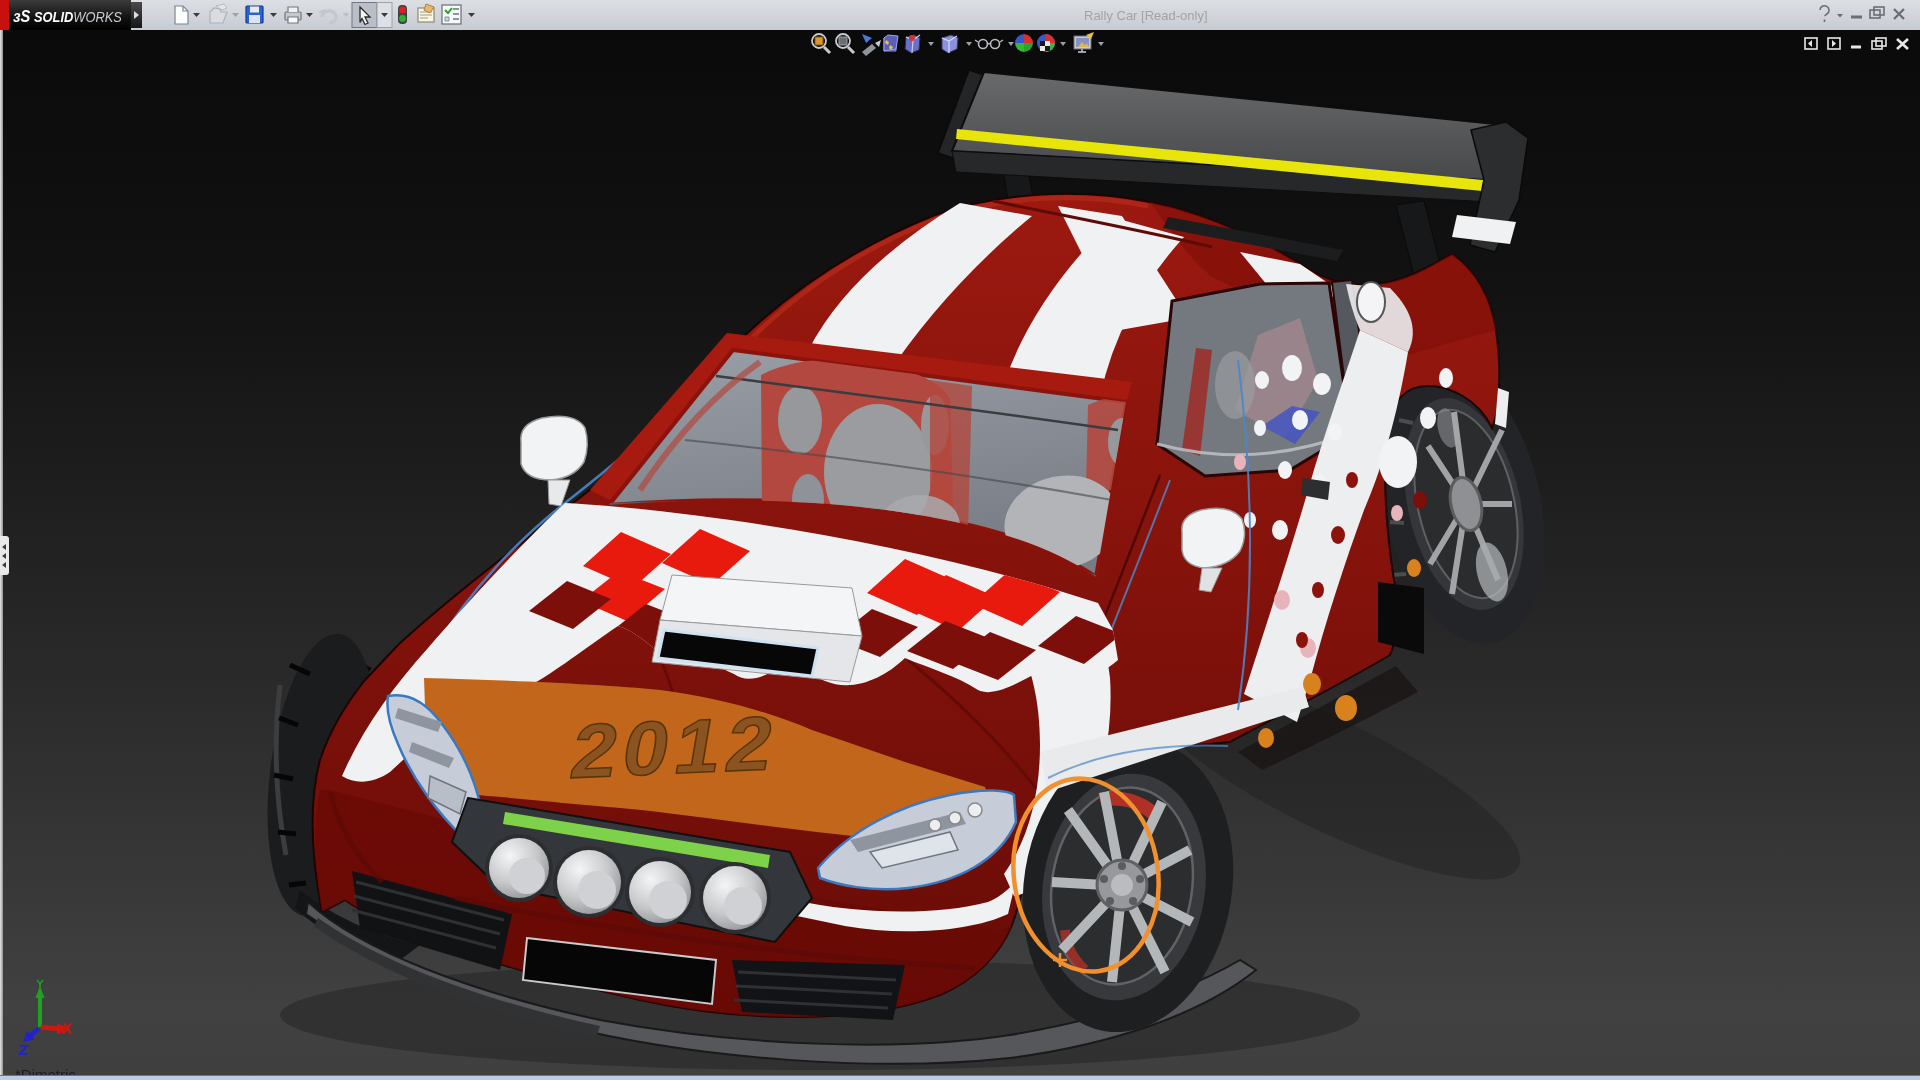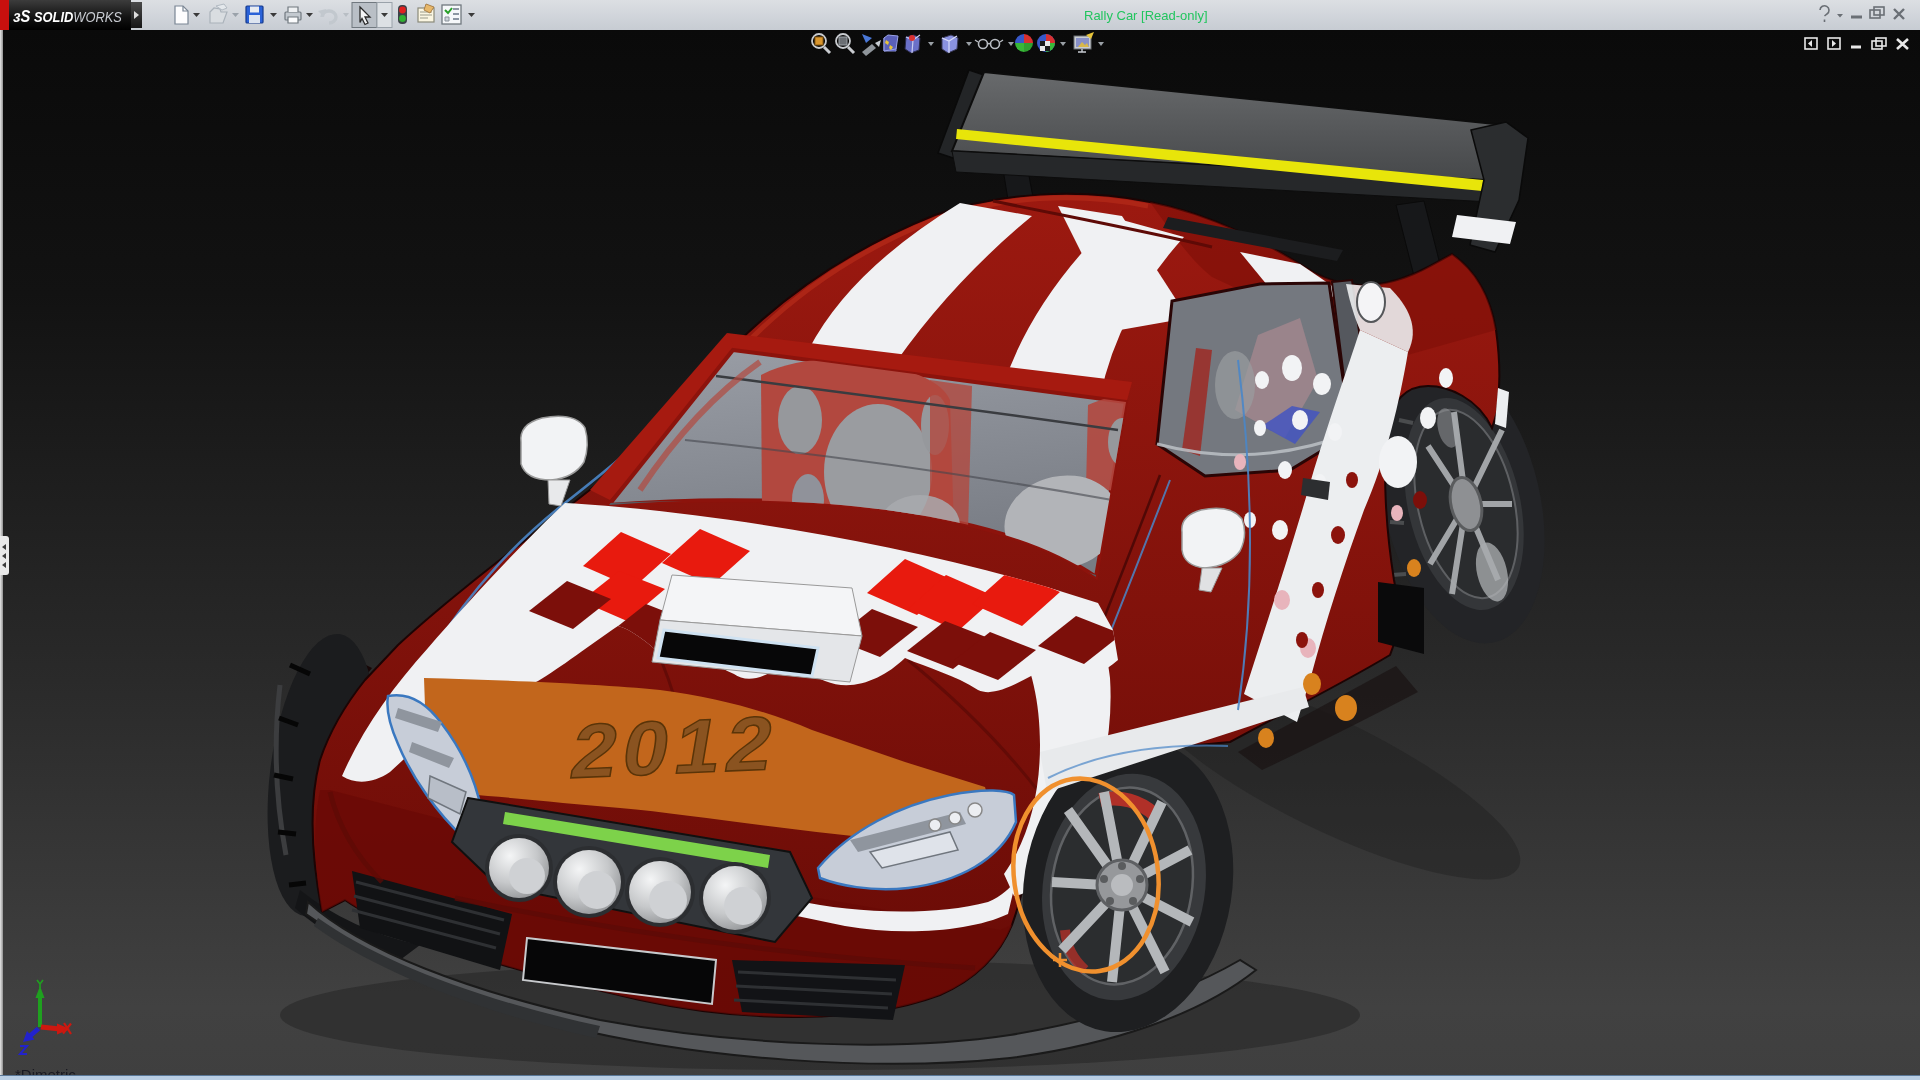--- a/index.html
+++ b/index.html
@@ -2,21 +2,21 @@
 <html><head>
 <meta charset="utf-8">
 <style>
 html,body{margin:0;padding:0;width:1920px;height:1080px;overflow:hidden;background:#000;font-family:"Liberation Sans",sans-serif;}
 #titlebar{position:absolute;top:0;left:0;width:1920px;height:30px;background:linear-gradient(#dcdfe3,#c7ccd3);}
 #logo{position:absolute;top:0;left:0;width:131px;height:30px;background:linear-gradient(#3c3c3c,#111 60%,#000);}
 #redbar{position:absolute;top:0;left:0;width:9px;height:30px;background:#c8100e;}
 #logotext{position:absolute;top:8px;left:13px;color:#fff;font-style:italic;font-weight:bold;font-size:14px;letter-spacing:0px;transform:scaleX(0.92);transform-origin:left;}
 #flyout{position:absolute;top:2px;left:131px;width:11px;height:26px;background:linear-gradient(#4a4a4a,#161616);}
 #flyout div{position:absolute;top:9px;left:3px;width:0;height:0;border-left:5px solid #ddd;border-top:4px solid transparent;border-bottom:4px solid transparent;}
-#wintitle{position:absolute;top:8px;left:1084px;font-size:13px;color:#22c55e;}
+#wintitle{position:absolute;top:8px;left:1084px;font-size:13px;color:#a3a3a3;}
 #viewport{position:absolute;top:30px;left:0;width:1920px;height:1050px;background:linear-gradient(#0a0a0a,#121212 25%,#2a2a2a 62%,#414141 93%,#3f3f3f);}
 #leftedge{position:absolute;top:30px;left:0;width:3px;height:1045px;background:linear-gradient(90deg,#e8e8e8,#909090);}
 #lefttab{position:absolute;top:536px;left:0px;width:9px;height:39px;background:#e9e9e9;border-radius:0 3px 3px 0;}
 #bottomedge{position:absolute;top:1075px;left:0;width:1920px;height:5px;background:#b9cee4;border-top:1px solid #5a7898;}
 .dim{position:absolute;top:1066px;left:15px;font-size:15px;color:#1a1a22;}
 svg{position:absolute;}
 </style>
 </head>
 <body>
 <div id="viewport"></div>

